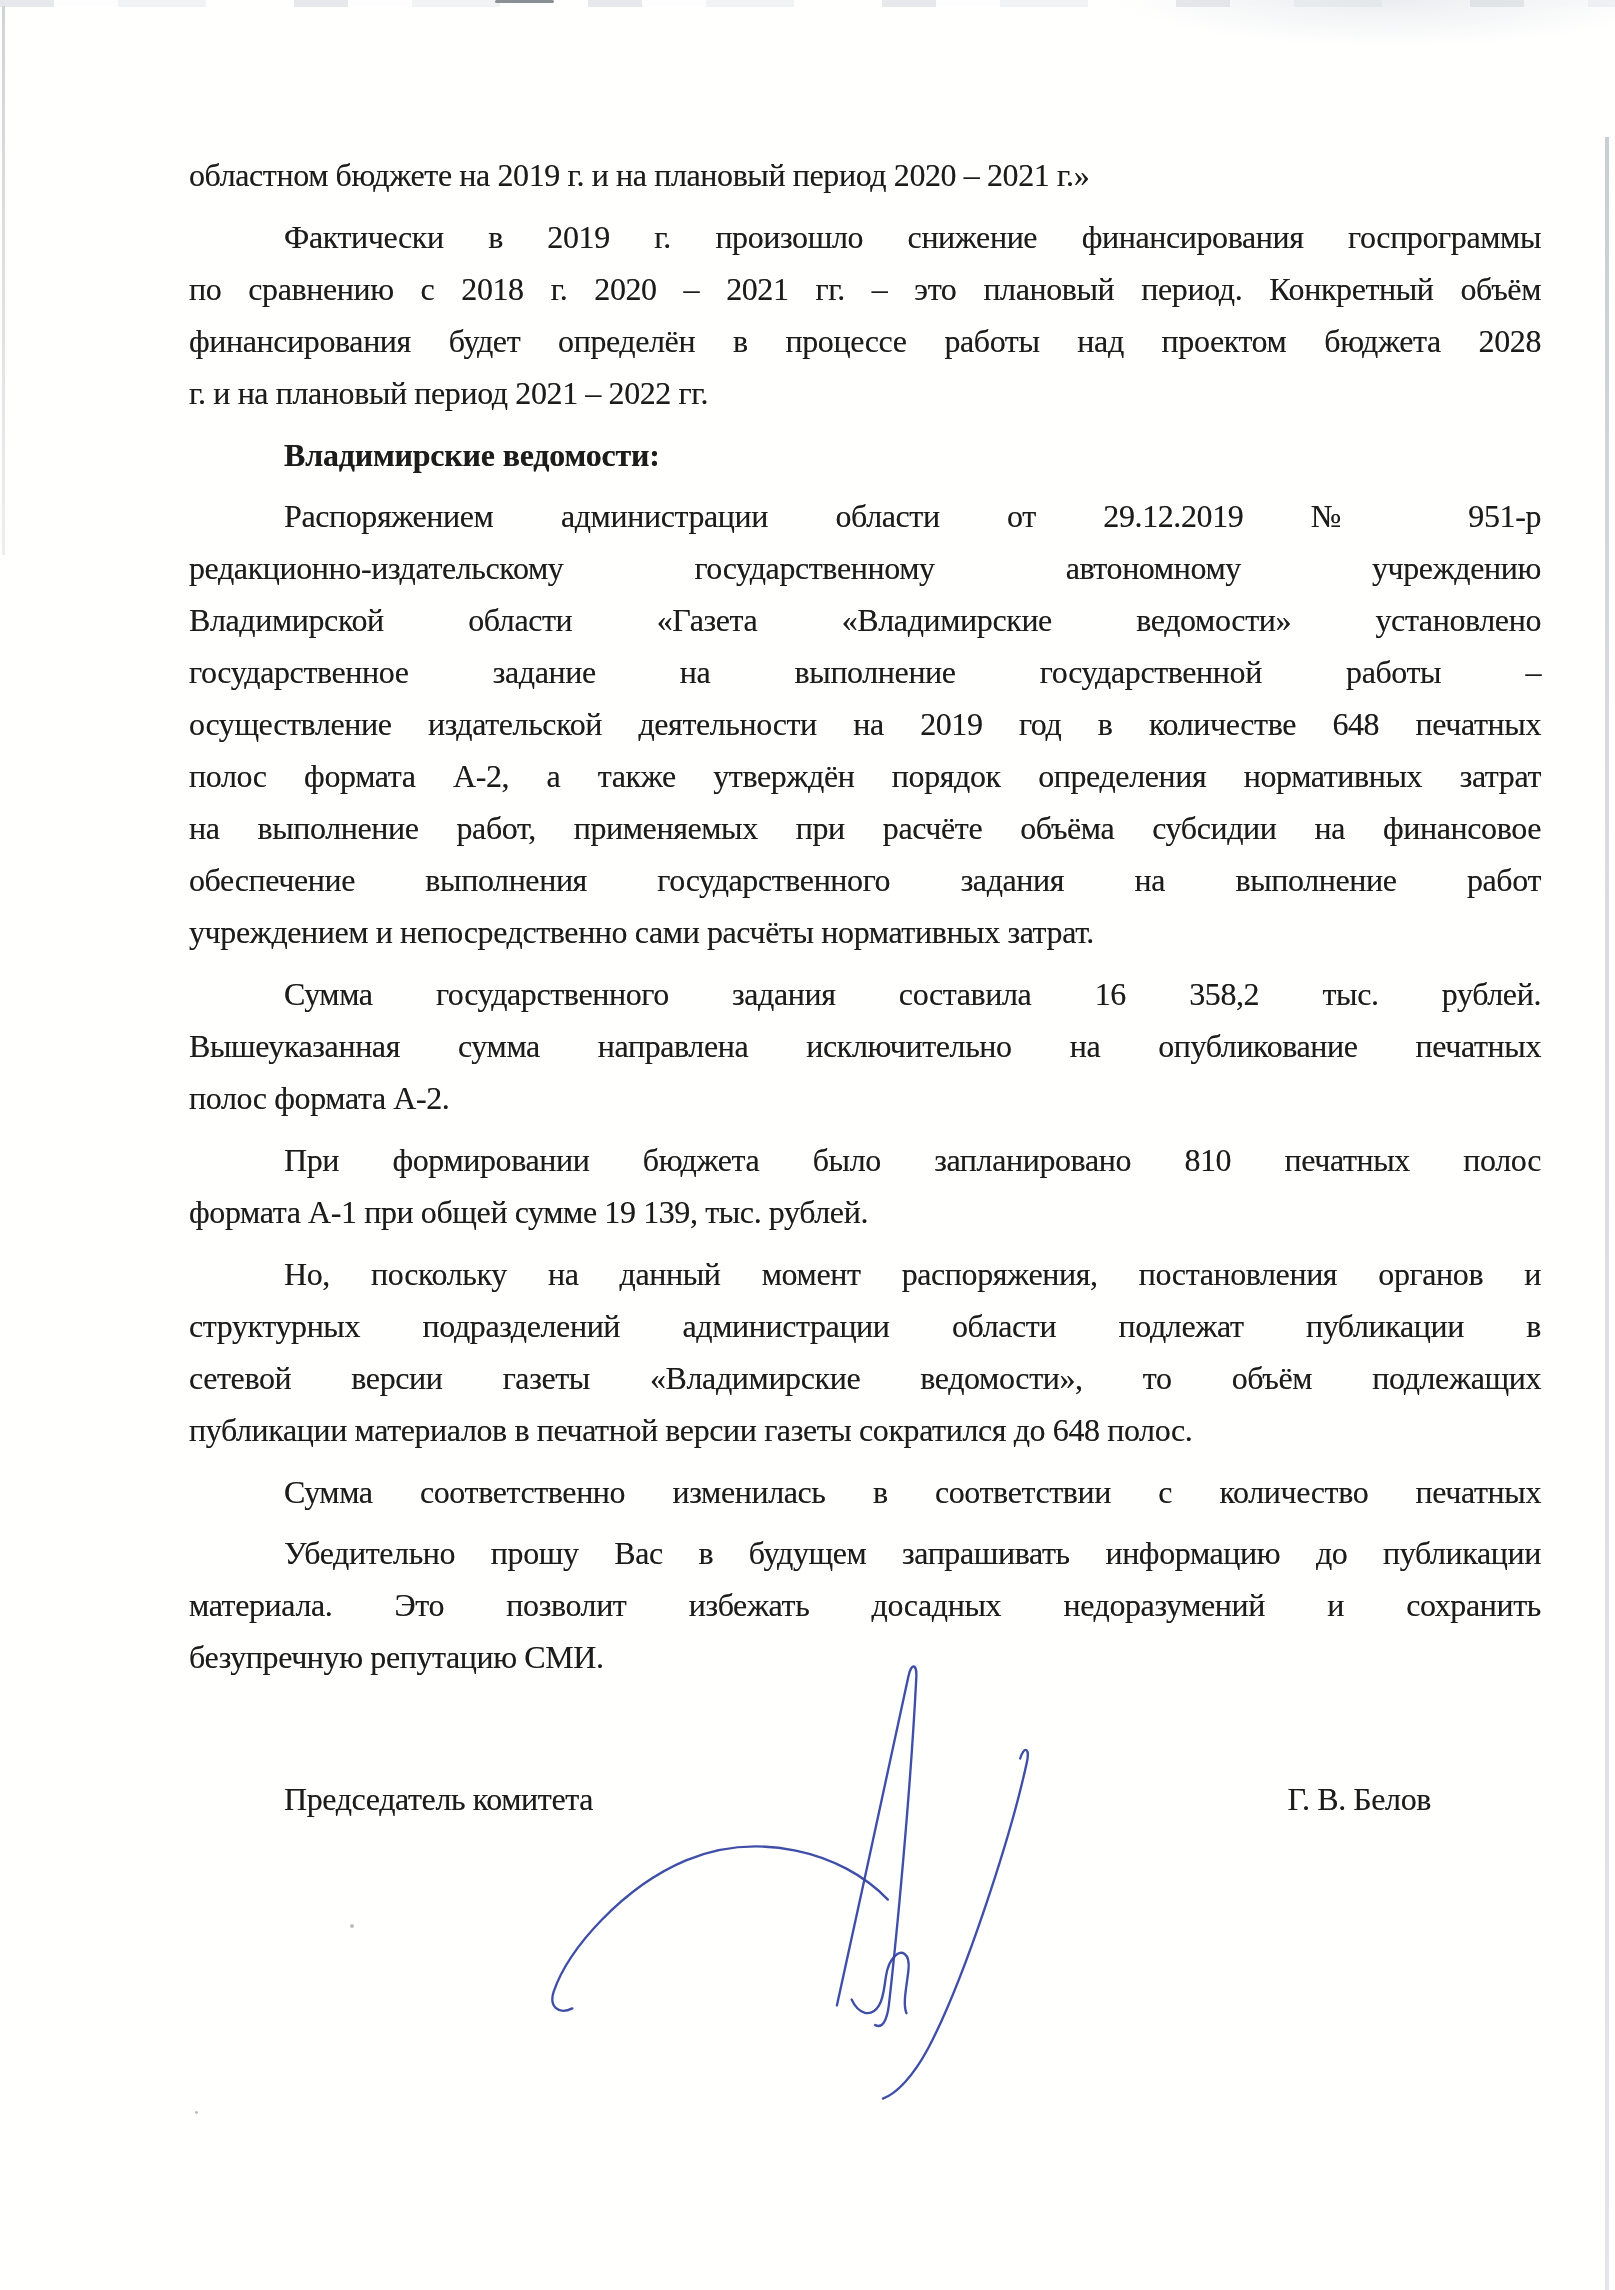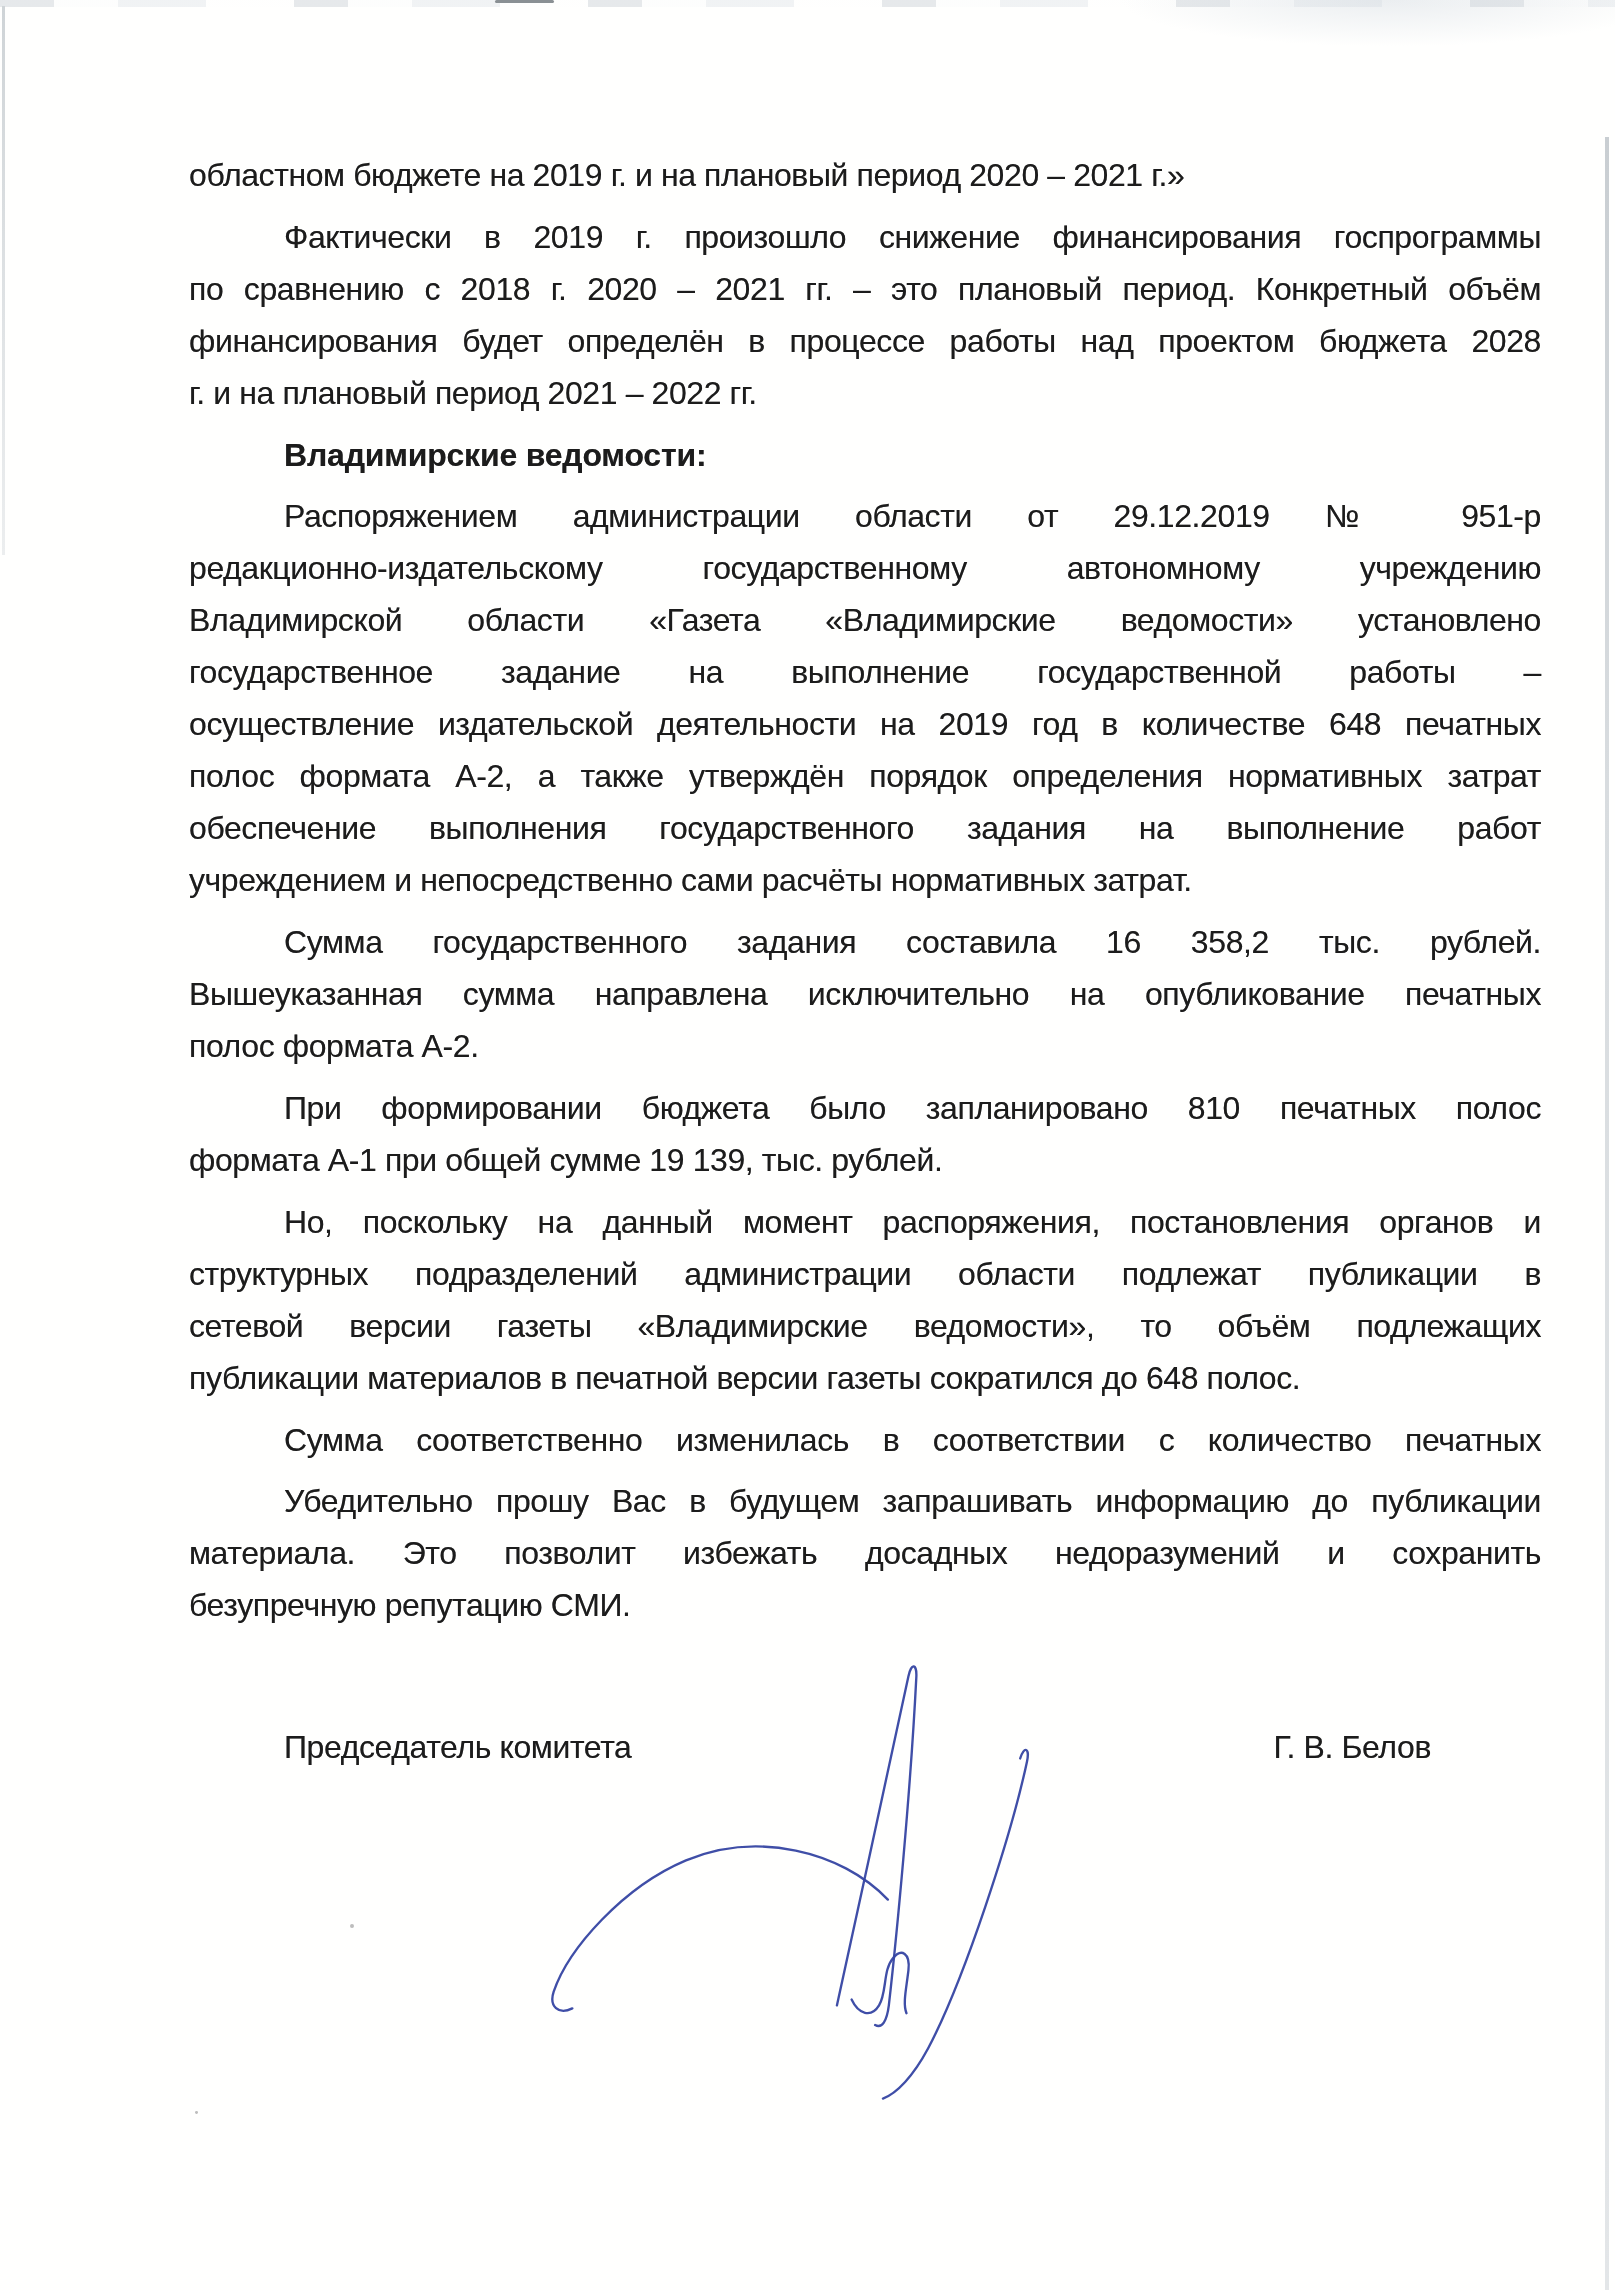--- a/index.html
+++ b/index.html
@@ -1,19 +1,19 @@
 <!DOCTYPE html>
 <html lang="ru"><head>
 <meta charset="utf-8">
 <style>
   html,body { margin:0; padding:0; background:#e9e9e9; }
   .page {
     position:relative; width:1615px; height:2291px;
     background:#fffffe; overflow:hidden;
-    font-family:Liberation Sans, sans-serif;
+    font-family:Liberation Serif, serif;
     color:#1c1c1c;
   }
   
   .doc {
     position:absolute; left:189px; top:149px; width:1352px;
     font-size:32px; line-height:52px; letter-spacing:-0.4px;
     text-shadow:0 0 0.6px rgba(25,25,25,0.55);
   }
   .para { margin:0 0 9.8px 0; }
   .ln { text-align:justify; text-align-last:justify; }
@@ -80,20 +80,21 @@
       <div class="para heading">
         <div class="ln first last">Владимирские ведомости:</div>
       </div>
       <div class="para body">
         <div class="ln first">Распоряжением администрации области от 29.12.2019 № 951-р</div>
         <div class="ln">редакционно-издательскому государственному автономному учреждению</div>
         <div class="ln">Владимирской области «Газета «Владимирские ведомости» установлено</div>
         <div class="ln">государственное задание на выполнение государственной работы –</div>
         <div class="ln">осуществление издательской деятельности на 2019 год в количестве 648 печатных</div>
         <div class="ln">полос формата А-2, а также утверждён порядок определения нормативных затрат</div>
+        <div class="ln">на выполнение работ, применяемых при расчёте объёма субсидии на финансовое</div>
         <div class="ln">обеспечение выполнения государственного задания на выполнение работ</div>
         <div class="ln last">учреждением и непосредственно сами расчёты нормативных затрат.</div>
       </div>
       <div class="para body">
         <div class="ln first">Сумма государственного задания составила 16 358,2 тыс. рублей.</div>
         <div class="ln">Вышеуказанная сумма направлена исключительно на опубликование печатных</div>
         <div class="ln last">полос формата А-2.</div>
       </div>
       <div class="para body">
         <div class="ln first">При формировании бюджета было запланировано 810 печатных полос</div>

